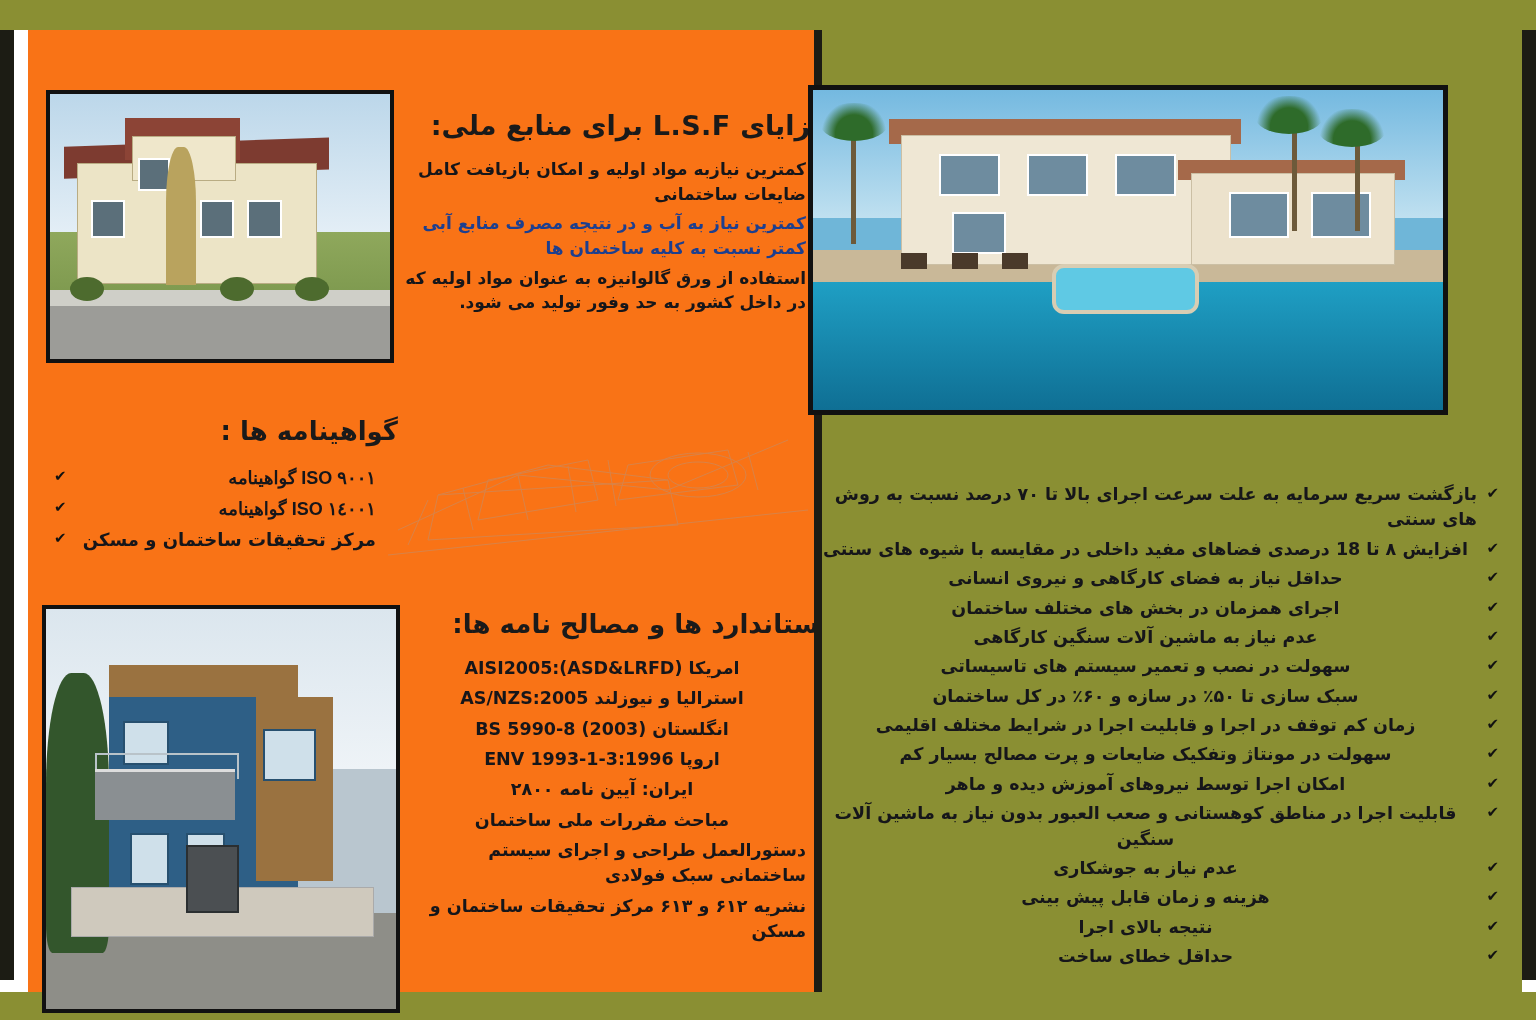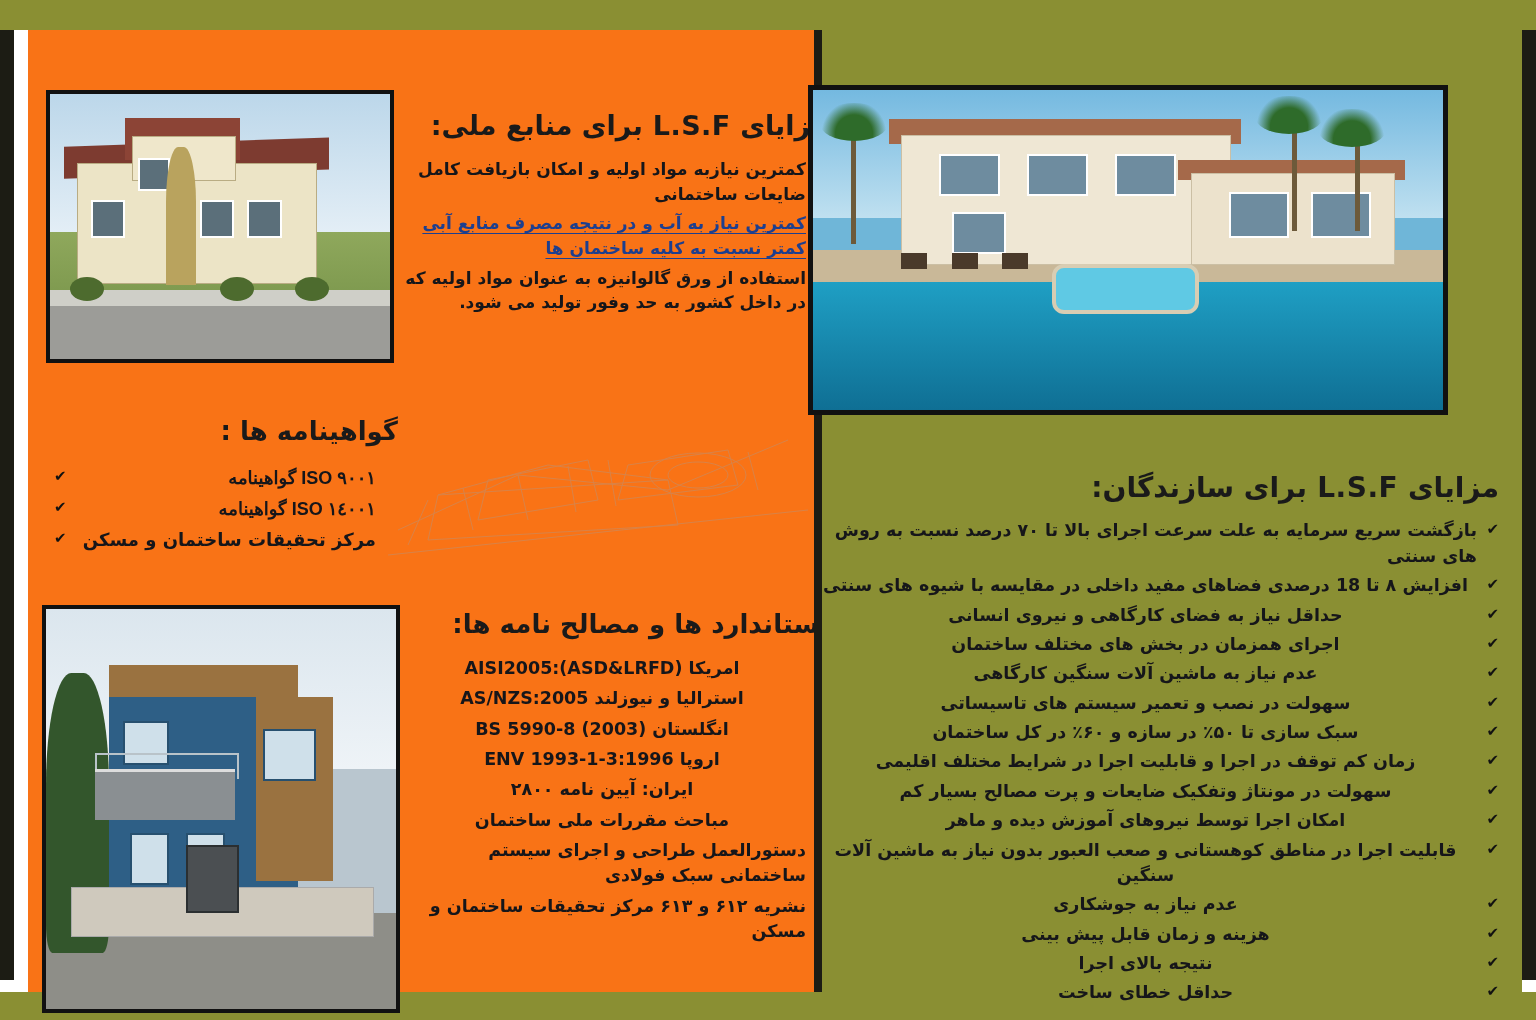--- a/index.html
+++ b/index.html
@@ -91,21 +91,20 @@
   }
   .bullets li .tick {
     position: absolute;
     right: 0;
     top: 1px;
     font-size: 15px;
     color: #111;
   }
   .bullets li.blue {
     color: #1d3f8f;
-    text-decoration: underline;
     text-underline-offset: 4px;
   }
 
   
   .img-top {
     position: absolute;
     left: 18px; top: 60px;
     width: 340px; height: 265px;
     border: 4px solid #111;
     overflow: hidden;
@@ -395,21 +394,20 @@
           <div class="p2-palm-trunk" style="left:6%; top:8%; height:40%;"></div>
           <div class="p2-palm-crown" style="left:1%; top:4%;"></div>
           <div class="p2-chair" style="left:14%;"></div>
           <div class="p2-chair" style="left:22%;"></div>
           <div class="p2-chair" style="left:30%;"></div>
           <div class="p2-spa"></div>
         </div>
       </div>
 
       <div class="sec-builders">
-        <div class="h-title">مزایای  L.S.F  برای سازندگان:</div>
         <ul class="bullets" style="margin-top:12px;">
           <li>
             <span class="tick">✔</span>
             <span>بازگشت سریع سرمایه به علت سرعت اجرای بالا تا ۷۰ درصد نسبت به روش های سنتی</span>
           </li>
           <li style="text-align:center;">
             <span class="tick">✔</span>
             <span>افزایش ۸ تا 18 درصدی فضاهای مفید داخلی در مقایسه با شیوه های سنتی</span>
           </li>
           <li style="text-align:center;">

